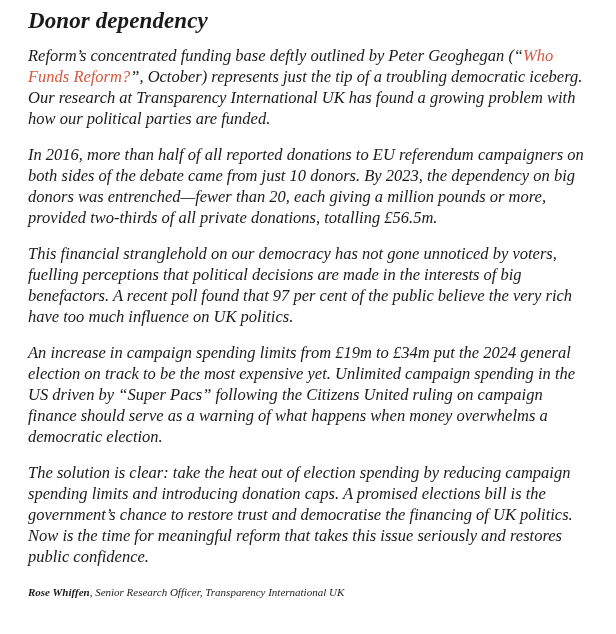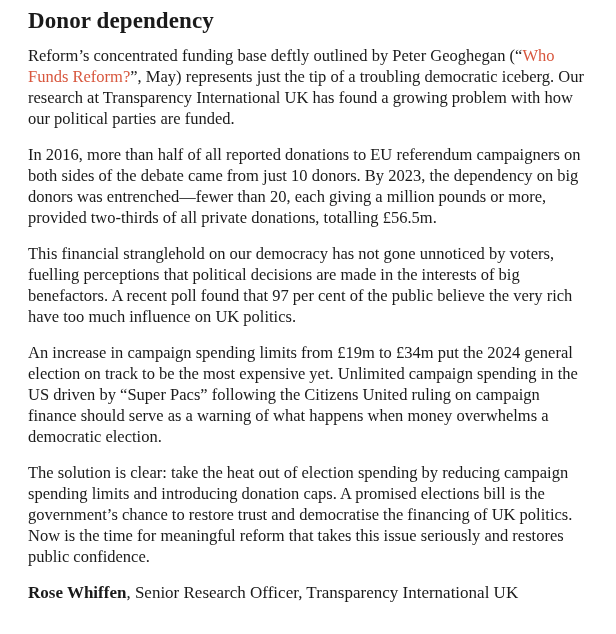--- a/index.html
+++ b/index.html
@@ -1,20 +1,20 @@
 <!DOCTYPE html>
 <html style="--bg: #ffffff; --text: #1a1a1a; --link: #d8573e;"><head>
 <meta charset="utf-8">
 <style>
   :root {
     --bg: #ffffff;
     --text: #1a1a1a;
     --link: #d8573e;
   }
-  * { box-sizing: border-box; margin: 0; padding: 0; }
+  * { box-sizing: border-box; margin: 0; padding: 0; font-style: italic; }
   html, body {
     width: 616px;
     height: 634px;
     background: var(--bg);
     overflow: hidden;
   }
   body {
     font-family: "Liberation Serif", serif;
     color: var(--text);
   }
@@ -37,35 +37,35 @@
     line-height: 21px;
     margin-bottom: 15px;
     color: var(--text);
   }
   .link {
     color: var(--link);
     text-decoration: none;
     cursor: pointer;
   }
   .signature {
-    font-size: 17px;
+    font-size: 11px;
     line-height: 21px;
     margin-top: 4px;
     color: var(--text);
   }
   .signature strong { font-weight: 700; }
 </style>
 </head>
 <body>
 
 <div class="page">
   <article>
     <h1 class="title">Donor dependency</h1>
 
-    <p class="para"><span>Reform’s concentrated funding base deftly outlined by Peter Geoghegan (“</span><a class="link" href="#">Who Funds Reform?</a><span>”, May) represents just the tip of a troubling democratic iceberg. Our research at Transparency International UK has found a growing problem with how our political parties are funded.</span></p>
+    <p class="para"><span>Reform’s concentrated funding base deftly outlined by Peter Geoghegan (“</span><a class="link" href="#">Who Funds Reform?</a><span>”, October) represents just the tip of a troubling democratic iceberg. Our research at Transparency International UK has found a growing problem with how our political parties are funded.</span></p>
 
     <p class="para">In 2016, more than half of all reported donations to EU referendum campaigners on both sides of the debate came from just 10 donors. By 2023, the dependency on big donors was entrenched—fewer than 20, each giving a million pounds or more, provided two-thirds of all private donations, totalling £56.5m.</p>
 
     <p class="para">This financial stranglehold on our democracy has not gone unnoticed by voters, fuelling perceptions that political decisions are made in the interests of big benefactors. A recent poll found that 97 per cent of the public believe the very rich have too much influence on UK politics.</p>
 
     <p class="para">An increase in campaign spending limits from £19m to £34m put the 2024 general election on track to be the most expensive yet. Unlimited campaign spending in the US driven by “Super Pacs” following the Citizens United ruling on campaign finance should serve as a warning of what happens when money overwhelms a democratic election.</p>
 
     <p class="para">The solution is clear: take the heat out of election spending by reducing campaign spending limits and introducing donation caps. A promised elections bill is the government’s chance to restore trust and democratise the financing of UK politics. Now is the time for meaningful reform that takes this issue seriously and restores public confidence.</p>
 
     <p class="signature"><strong>Rose Whiffen</strong><span>, Senior Research Officer, Transparency International UK</span></p>

